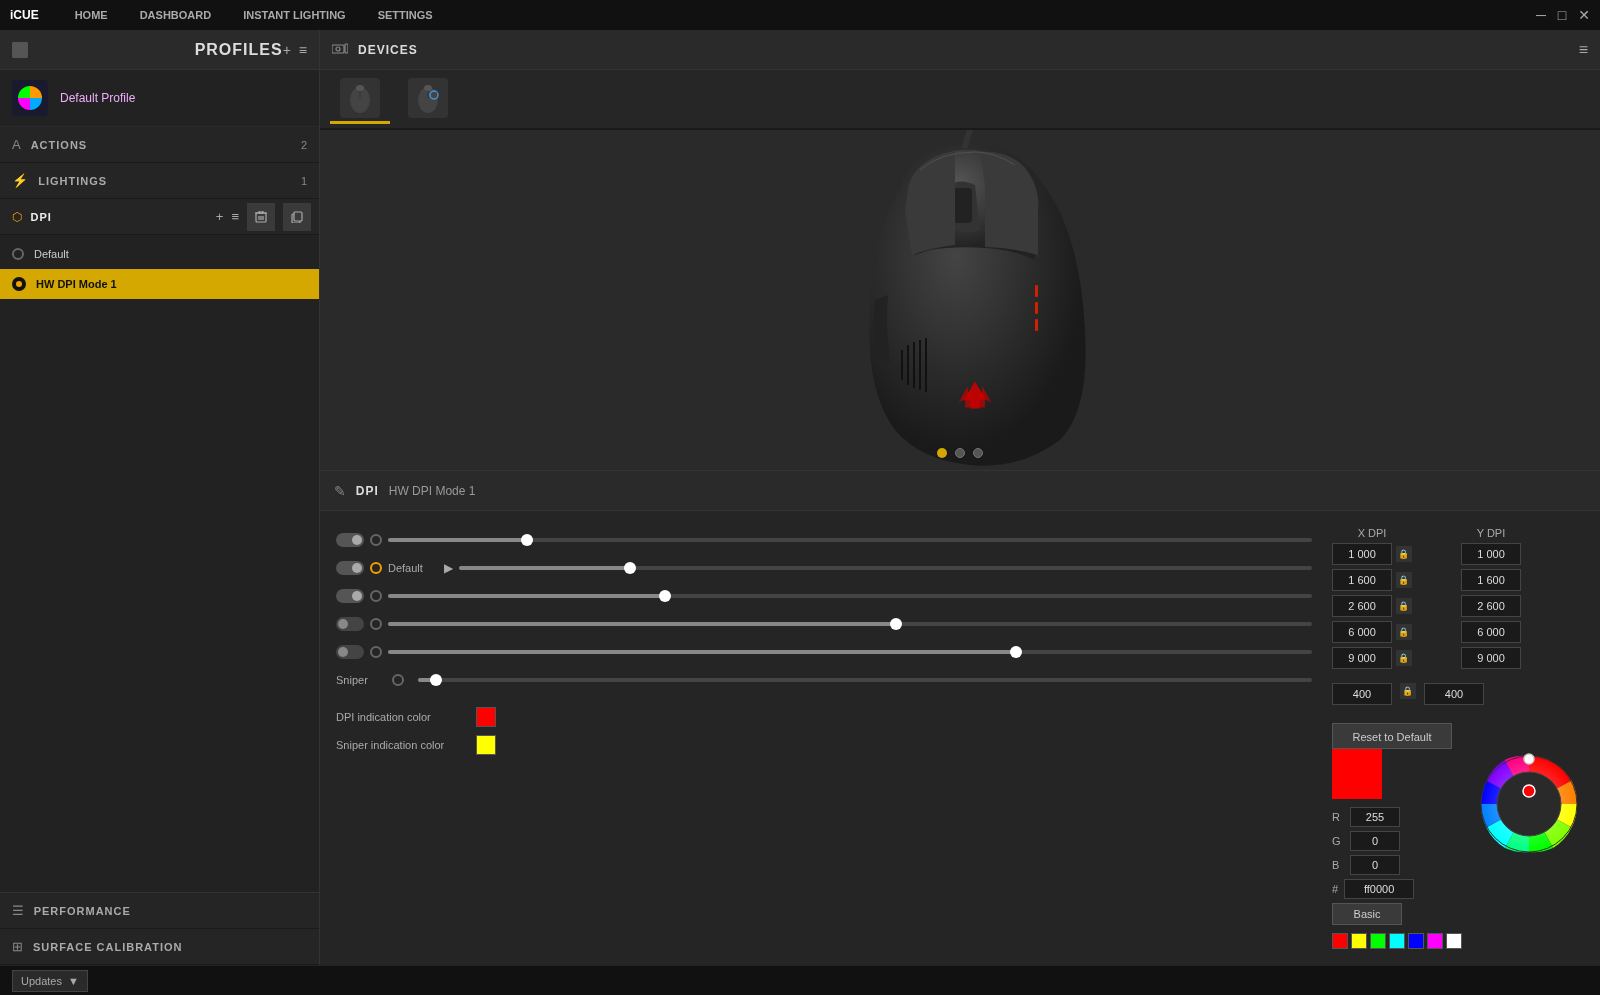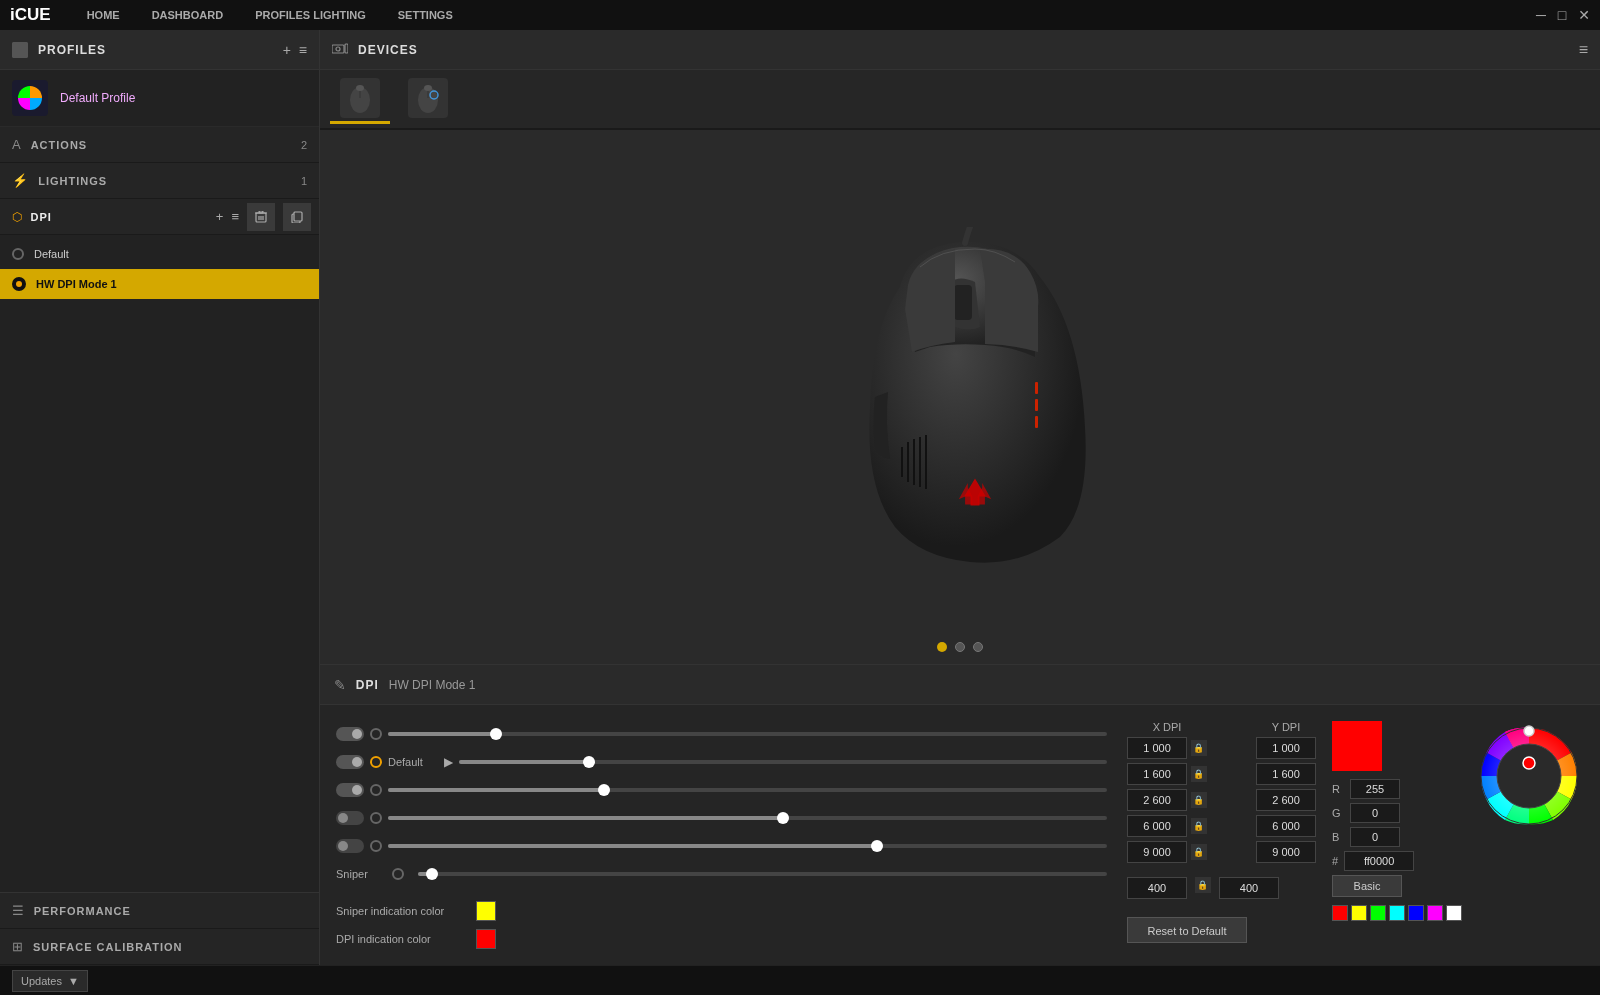--- a/index.html
+++ b/index.html
@@ -19,21 +19,21 @@
       height: 30px;
       background: #111;
       display: flex;
       align-items: center;
       padding: 0 10px;
       position: absolute;
       top: 0; left: 0; right: 0;
     }
     .titlebar-logo {
       color: #fff;
-      font-size: 17px;
+      font-size: 12px;
       font-weight: bold;
       margin-right: 20px;
     }
     .titlebar-nav {
       display: flex;
       gap: 0;
       flex: 1;
       font-weight: bold;
     }
     .titlebar-nav-item {
@@ -82,25 +82,26 @@
     }
     .profiles-icon {
       width: 16px;
       height: 16px;
       background: #555;
       border-radius: 2px;
       margin-right: 10px;
       display: inline-block;
     }
     .profiles-title {
-      font-size: 12px;
+      font-size: 16px;
       color: #ddd;
       font-weight: bold;
       flex: 1;
       letter-spacing: 1px;
+      text-align: right;
     }
     .profiles-actions {
       display: flex;
       gap: 8px;
     }
     .profiles-action-btn {
       color: #aaa;
       cursor: pointer;
       font-size: 14px;
     }
@@ -661,21 +662,21 @@
     }
   </style>
 </head>
 <body>
 
 <div class="titlebar">
   <span class="titlebar-logo">iCUE</span>
   <div class="titlebar-nav">
     <div class="titlebar-nav-item">HOME</div>
     <div class="titlebar-nav-item">DASHBOARD</div>
-    <div class="titlebar-nav-item">PROFILES LIGHTING</div>
+    <div class="titlebar-nav-item">INSTANT LIGHTING</div>
     <div class="titlebar-nav-item">SETTINGS</div>
   </div>
   <div class="titlebar-controls">
     <span class="titlebar-control">─</span>
     <span class="titlebar-control">□</span>
     <span class="titlebar-control">✕</span>
   </div>
 </div>
 
 <div class="main-layout">
@@ -918,31 +919,31 @@
             <span class="sniper-label">Sniper</span>
             <div class="slider-radio"></div>
             <div class="slider-track-container">
               <div class="slider-fill" style="width:2%"></div>
               <div class="slider-thumb" style="left:2%"></div>
             </div>
           </div>
 
           <div class="indication-section">
             <div class="indication-row">
+              <span class="indication-label">DPI indication color</span>
+              <div class="indication-swatch" style="background:#ff0000;"></div>
+            </div>
+            <div class="indication-row">
               <span class="indication-label">Sniper indication color</span>
               <div class="indication-swatch" style="background:#ffff00;"></div>
             </div>
-            <div class="indication-row">
-              <span class="indication-label">DPI indication color</span>
-              <div class="indication-swatch" style="background:#ff0000;"></div>
-            </div>
           </div>
         </div>
 
-        <div style="display:flex;gap:16px;align-items:flex-start;">
+        <div style="display:flex;align-items:flex-start;flex-direction:column;">
 
           <div style="display:flex;gap:8px;flex-direction:column;">
             <div style="display:flex;gap:8px;">
               <div style="display:flex;flex-direction:column;align-items:center;gap:4px;">
                 <span style="font-size:11px;color:#aaa;text-align:center;">X DPI</span>
                 <div style="display:flex;align-items:center;gap:4px;">
                   <input class="dpi-input" value="1 000" readonly="" style="">
                   <div class="dpi-lock">🔒</div>
                 </div>
                 <div style="display:flex;align-items:center;gap:4px;">

